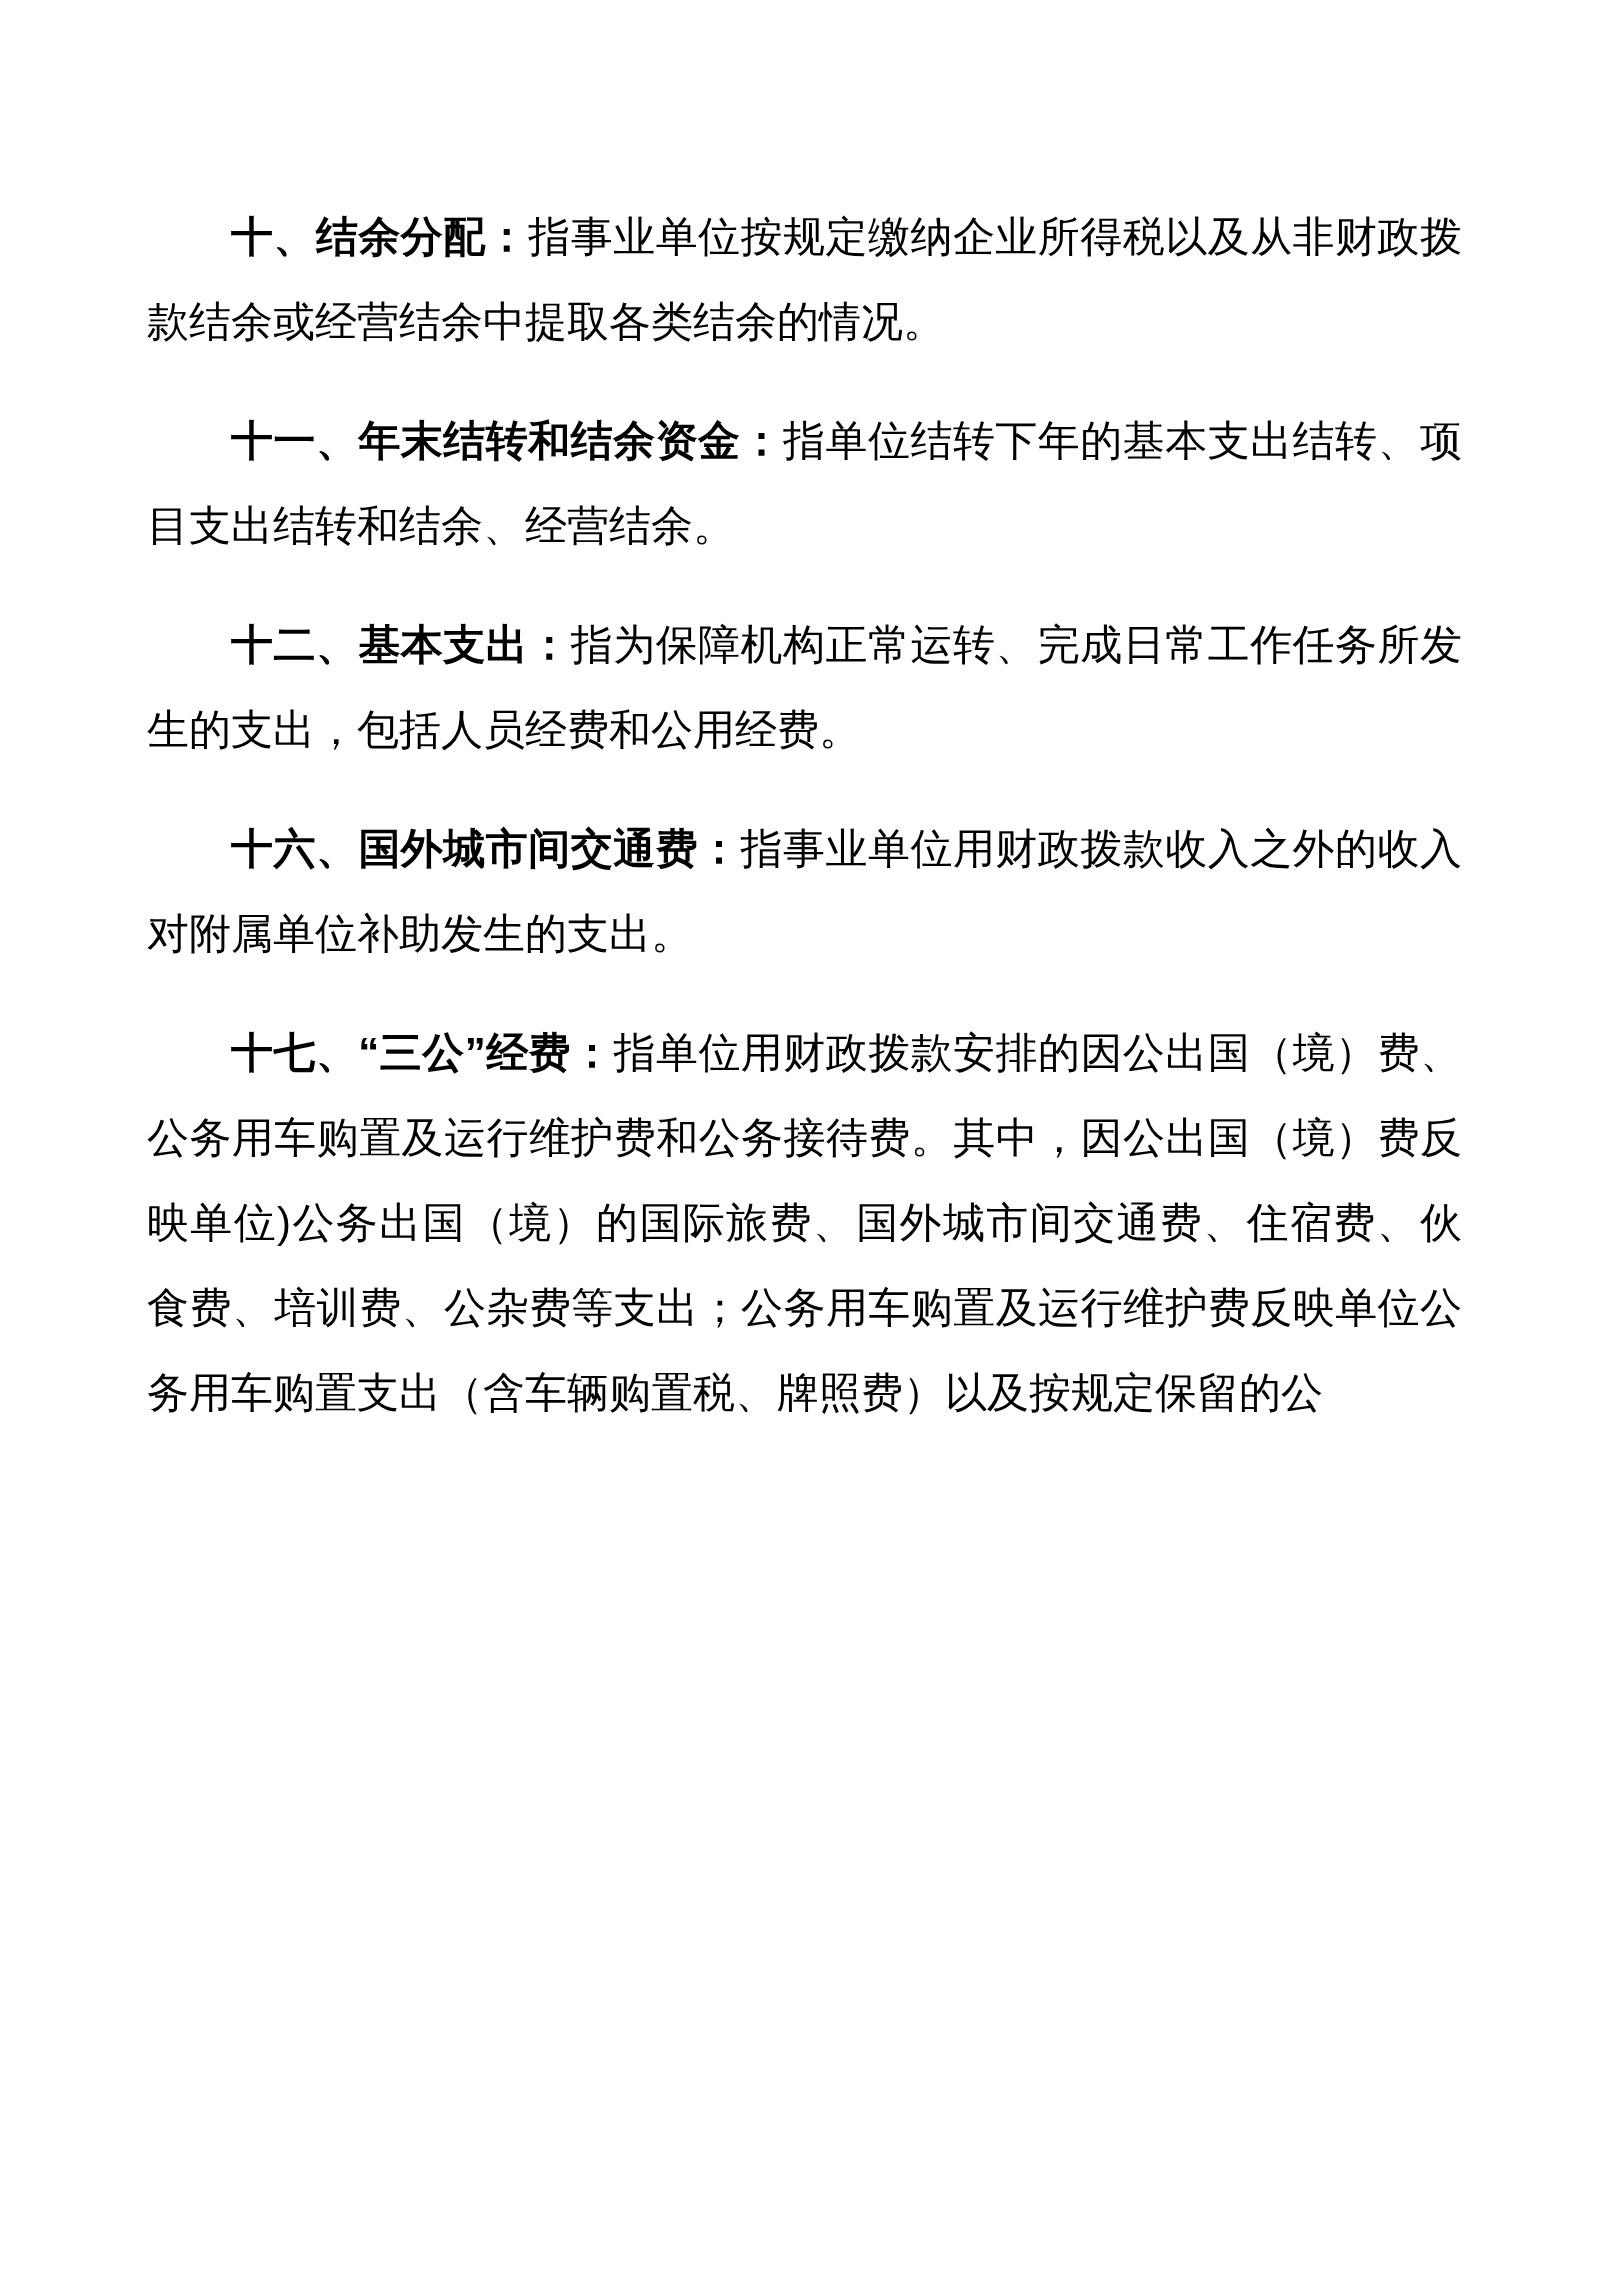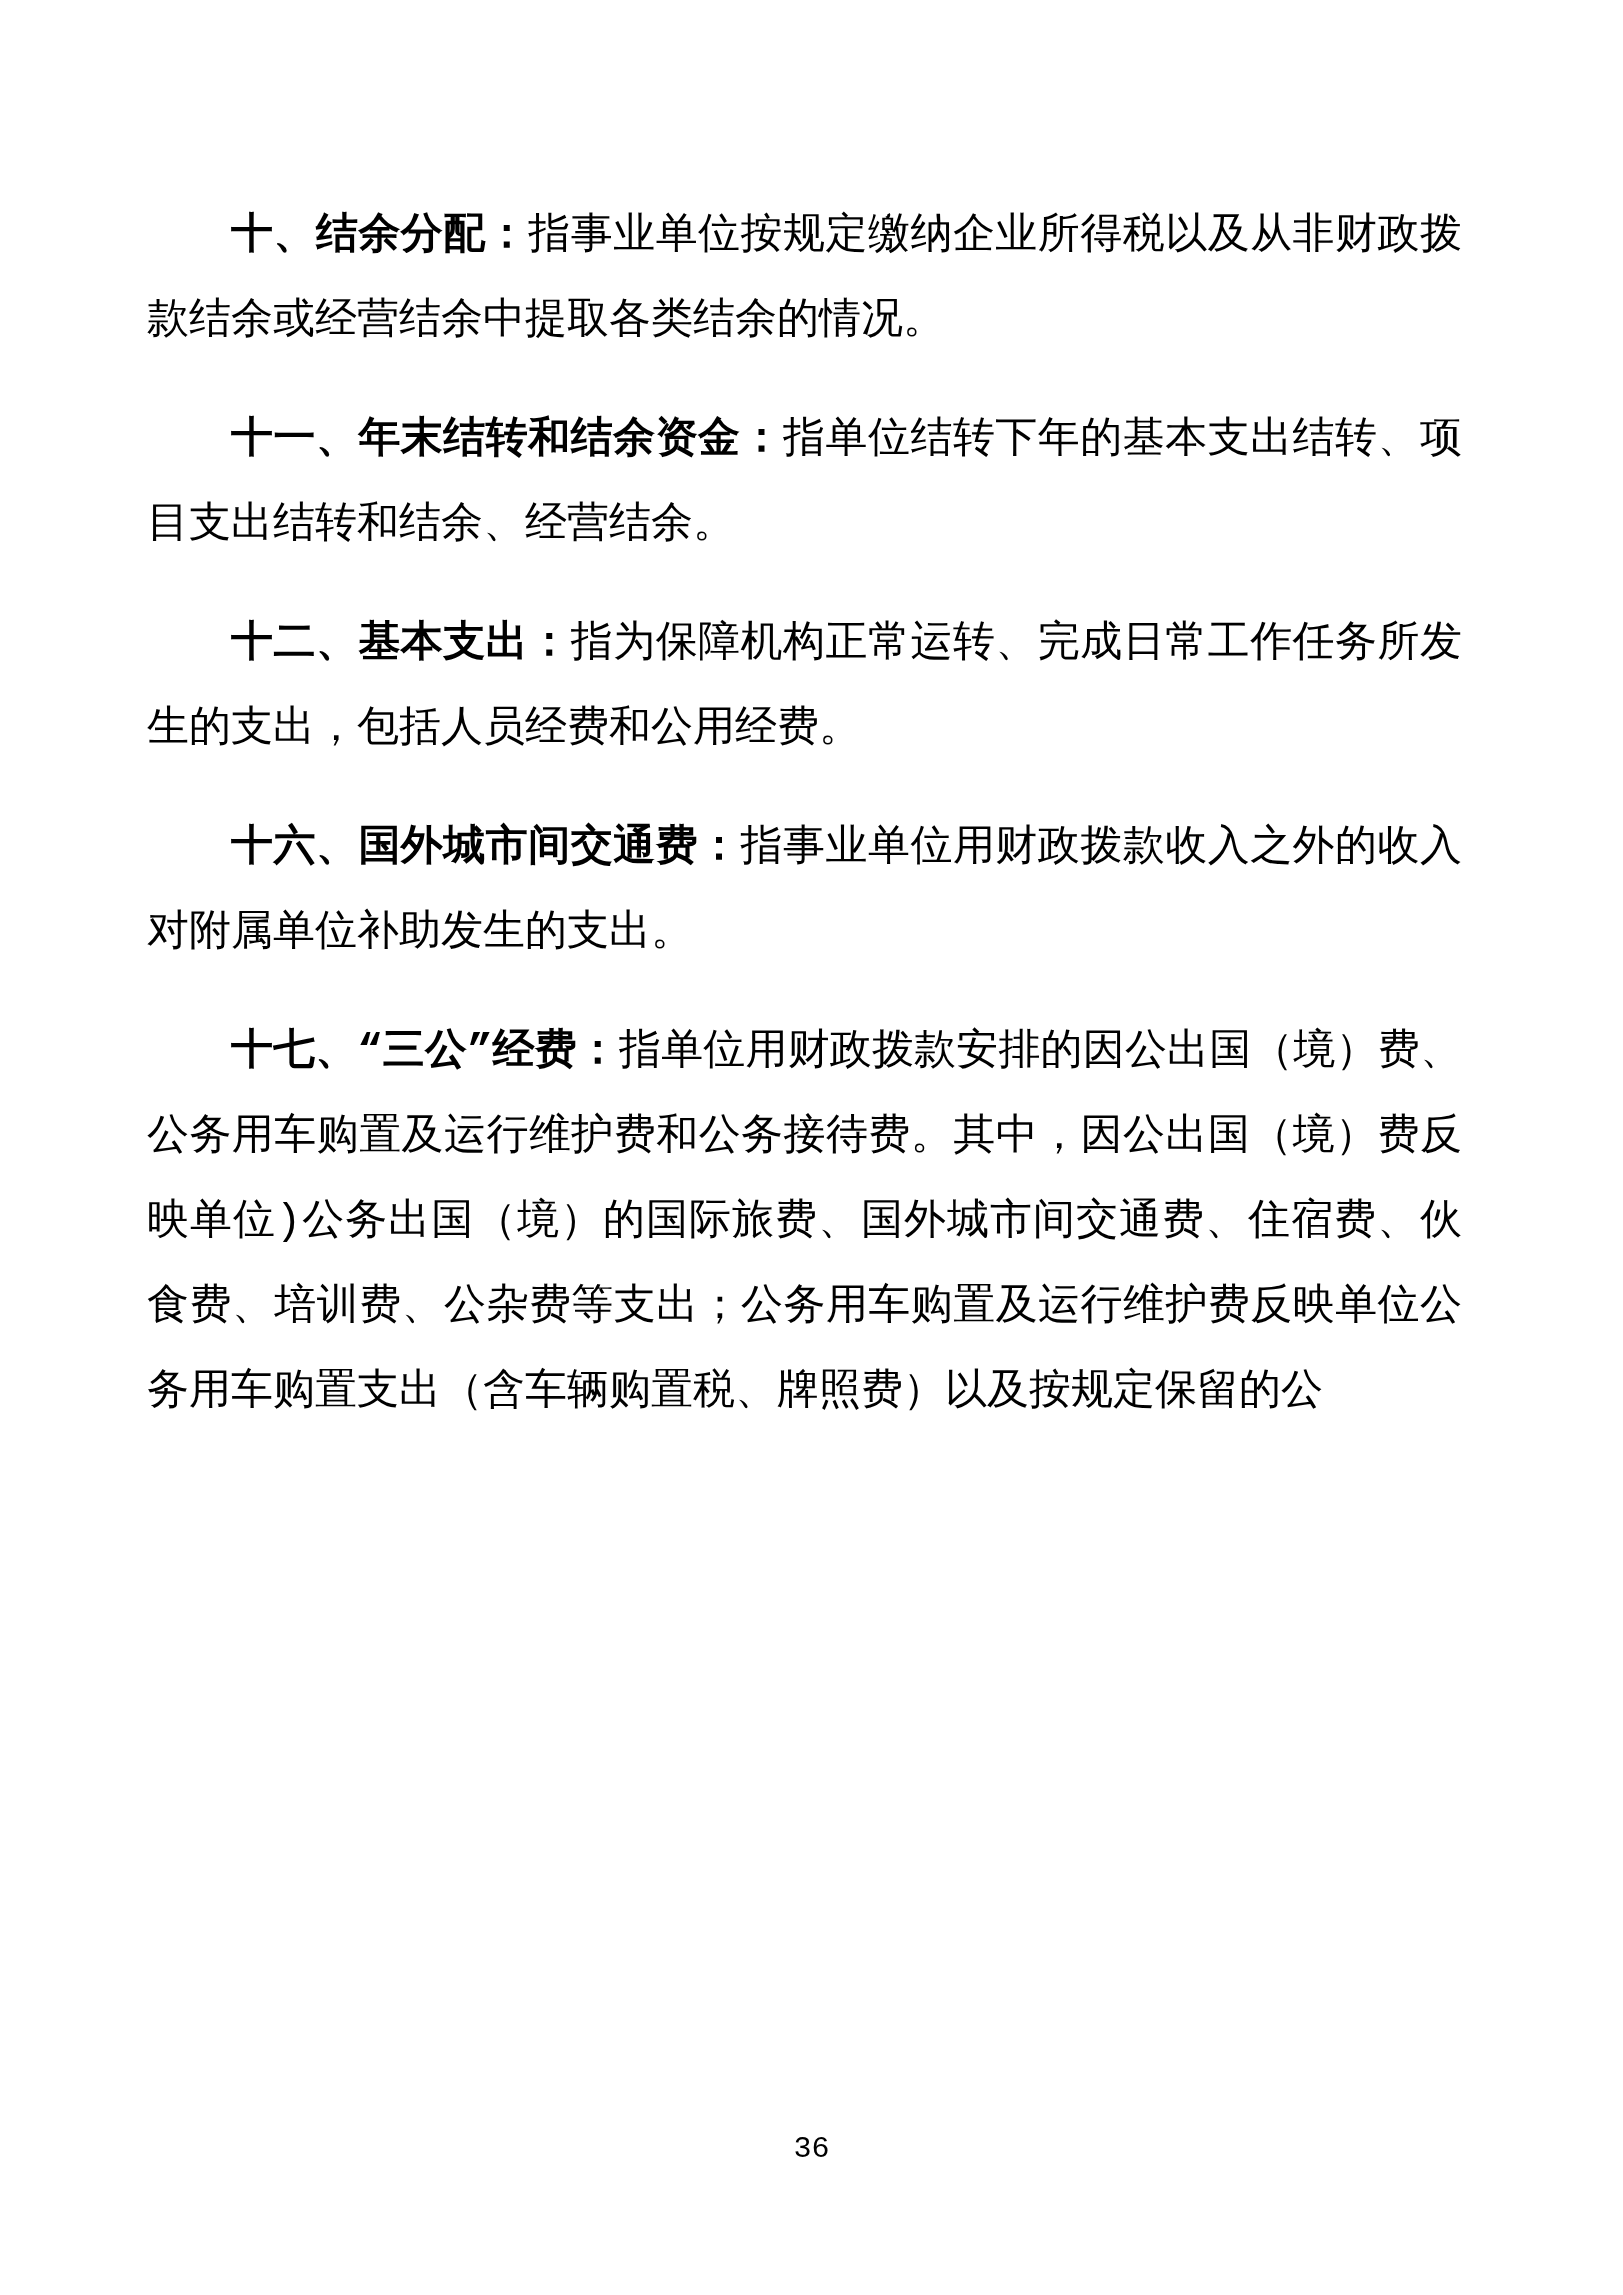--- a/index.html
+++ b/index.html
@@ -6,21 +6,21 @@
     margin: 0;
     padding: 0;
     background: #ffffff;
   }
   .page {
     position: relative;
     width: 1623px;
     height: 2295px;
     background: #ffffff;
     color: #000000;
-    font-family: Liberation Mono, monospace;
+    font-family: Liberation Sans, sans-serif;
     overflow: hidden;
   }
   .content {
     position: absolute;
     left: 147px;
     top: 194px;
     width: 1315px;
   }
   p.para {
     margin: 0 0 34px 0;
@@ -58,15 +58,14 @@
 
 
 
 
     <p class="para"><span class="term">十六、国外城市间交通费：</span><span>指事业单位用财政拨款收入之外的收入对附属单位补助发生的支出。</span></p>
 
     <p class="para"><span class="term">十七、“三公”经费：</span><span>指单位用财政拨款安排的因公出国（境）费、公务用车购置及运行维护费和公务接待费。其中，因公出国（境）费反映单位)公务出国（境）的国际旅费、国外城市间交通费、住宿费、伙食费、培训费、公杂费等支出；公务用车购置及运行维护费反映单位公务用车购置支出（含车辆购置税、牌照费）以及按规定保留的公</span></p>
 
   </div>
 
-  <div class="footer">36</div>
 </div>
 
 
 </body></html>

